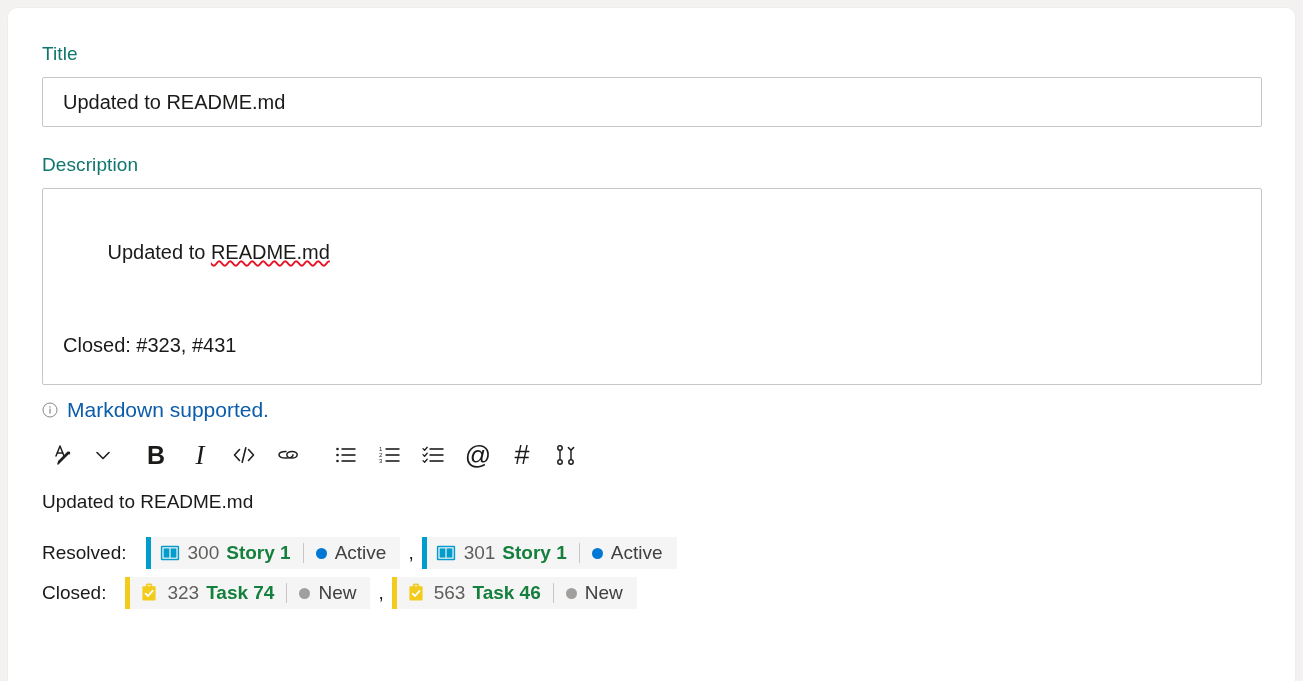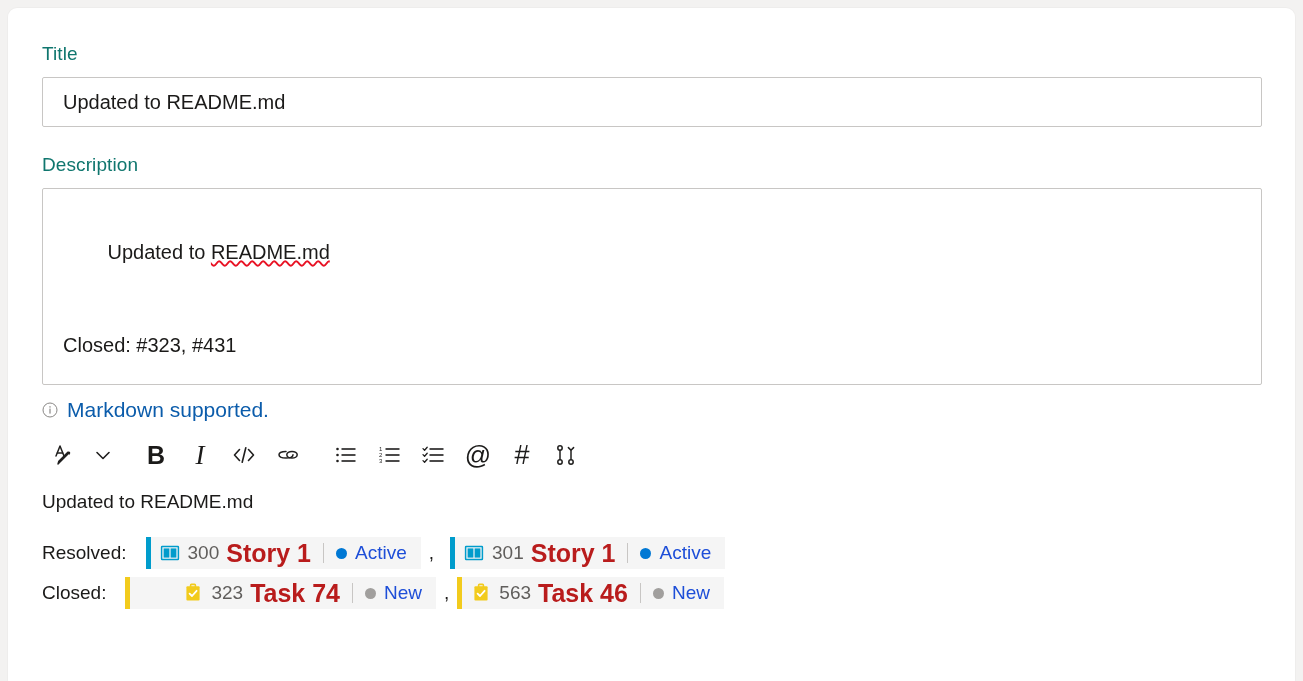--- a/index.html
+++ b/index.html
@@ -175,41 +175,41 @@
     flex: 0 0 20px;
     display: block;
   }
   .chip-id {
     color: #605e5c;
     font-size: 19px;
     margin-right: 7px;
   }
   .chip-title {
     font-weight: bold;
-    font-size: 25px;
-    color: #b91c1c;
+    font-size: 19px;
+    color: #15803d;
   }
   .chip-divider {
     width: 1px;
     height: 20px;
     background: #c8c6c4;
     margin: 0 12px;
     flex: 0 0 1px;
   }
   .state-dot {
     width: 11px;
     height: 11px;
     border-radius: 50%;
     margin-right: 8px;
     flex: 0 0 11px;
     display: inline-block;
   }
   .chip-state {
     font-size: 19px;
-    color: #1d4ed8;
+    color: #404040;
   }
   .chip-sep {
     padding: 0 8px;
     color: #1b1a19;
     font-size: 19px;
   }
 </style>
 </head>
 <body>
 
@@ -355,40 +355,40 @@
           </span>
           <span class="chip-id">300</span>
           <span class="chip-title">Story 1</span>
           <span class="chip-divider"></span>
           <span class="state-dot" style="background:#0078d4;"></span>
           <span class="chip-state">Active</span>
         </span>
 
         <span class="chip-sep">,</span>
 
-        <span class="chip" style="border-left-color:#009CCC;margin-left:8px;">
+        <span class="chip" style="border-left-color:#009CCC;">
           <span class="chip-icon">
             <svg width="20" height="20" viewBox="0 0 20 20" aria-hidden="true">
               <rect x="1.6" y="3.4" width="16.8" height="13.2" rx="0.6" fill="none" stroke="#009CCC" stroke-width="1.5"></rect>
               <rect x="10.6" y="5.4" width="5.8" height="9.2" fill="#009CCC"></rect>
               <rect x="3.6" y="5.4" width="5.8" height="9.2" fill="#009CCC"></rect>
             </svg>
           </span>
           <span class="chip-id">301</span>
           <span class="chip-title">Story 1</span>
           <span class="chip-divider"></span>
           <span class="state-dot" style="background:#0078d4;"></span>
           <span class="chip-state">Active</span>
         </span>
       </div>
 
       <div class="chip-row">
         <span class="chip-row-label">Closed:</span>
 
-        <span class="chip" style="border-left-color:#F2CB1D;padding-left:44px;">
+        <span class="chip" style="border-left-color:#F2CB1D;">
           <span class="chip-icon">
             <svg width="20" height="20" viewBox="0 0 20 20" aria-hidden="true">
               <rect x="3.4" y="3.2" width="13.2" height="14.4" rx="1" fill="#F2CB1D"></rect>
               <rect x="7.6" y="1.4" width="4.8" height="3.2" rx="0.8" fill="none" stroke="#F2CB1D" stroke-width="1.6"></rect>
               <path d="M6.6 10.6 L9 13 L13.6 7.8" fill="none" stroke="#ffffff" stroke-width="1.8" stroke-linecap="round" stroke-linejoin="round"></path>
             </svg>
           </span>
           <span class="chip-id">323</span>
           <span class="chip-title">Task 74</span>
           <span class="chip-divider"></span>

